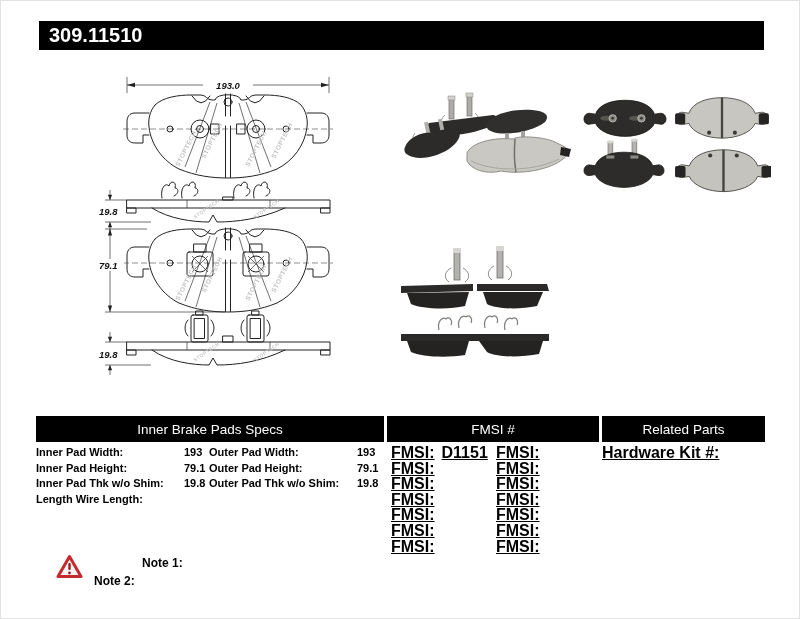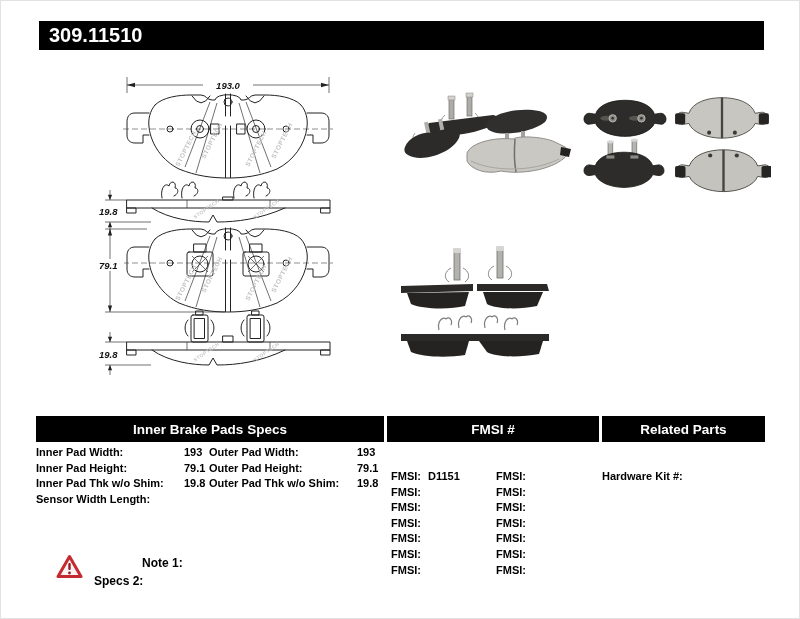--- a/index.html
+++ b/index.html
@@ -4,33 +4,33 @@
 <style>
   html,body{margin:0;padding:0;background:#fff;}
   .page{position:relative;width:800px;height:619px;background:#fff;overflow:hidden;
         font-family:"Liberation Sans",sans-serif;border:1px solid #e2e2e2;box-sizing:border-box;}
   
   .topbar{position:absolute;left:38px;top:20px;width:725px;height:29px;background:#000;color:#fff;
           display:flex;align-items:center;justify-content:space-between;
           padding:0 16px 0 10px;box-sizing:border-box;font-weight:bold;font-size:20px;}
   
   .thead{position:absolute;height:26px;background:#000;color:#fff;display:flex;align-items:center;
-         justify-content:center;font-weight:bold;font-size:13.5px;box-sizing:border-box;}
+         justify-content:center;font-weight:normal;font-size:13.5px;box-sizing:border-box;}
   #thead-specs{left:35px;top:415px;width:348px;}
   #thead-specs span{display:block;width:50%;text-align:center;}
   #thead-fmsi{left:386px;top:415px;width:212px;}
   #thead-related{left:601px;top:415px;width:163px;}
   
   .speccol{position:absolute;top:444px;font-size:11px;font-weight:bold;color:#000;}
   #inner-specs{left:35px;}
   #outer-specs{left:208px;}
   .specrow{display:flex;height:15.5px;line-height:15.5px;}
   .speclabel{width:128px;text-align:left;white-space:nowrap;}
   .specval{margin-left:20px;white-space:nowrap;}
-  .fmsicol{position:absolute;top:468px;font-size:11px;font-weight:bold;color:#000;}
+  .fmsicol{position:absolute;top:444px;font-size:16px;font-weight:bold;color:#000;text-decoration:underline;}
   #fmsi-col1{left:390px;}
   #fmsi-col2{left:495px;}
   .fmsirow{display:flex;height:15.6px;line-height:15.6px;}
   .fmsival{margin-left:7px;white-space:nowrap;}
   #related-col{left:601px;}
   
   .warnicon{position:absolute;left:55px;top:553px;}
   .noterow{position:absolute;left:93px;font-size:12px;font-weight:bold;color:#000;line-height:14px;}
   #note1{top:555px;padding-left:48px;}
   #note2{top:573px;}
@@ -286,21 +286,21 @@
     </div>
     <div class="specrow">
       <span class="speclabel">Inner Pad Height:</span>
       <span class="specval">79.1</span>
     </div>
     <div class="specrow">
       <span class="speclabel">Inner Pad Thk w/o Shim:</span>
       <span class="specval">19.8</span>
     </div>
     <div class="specrow">
-      <span class="speclabel">Sensor Width Length:</span>
+      <span class="speclabel">Length Wire Length:</span>
       <span class="specval"></span>
     </div>
   </div>
 
   <div class="speccol" id="outer-specs">
     <div class="specrow">
       <span class="speclabel">Outer Pad Width:</span>
       <span class="specval">193</span>
     </div>
     <div class="specrow">
@@ -381,15 +381,15 @@
       <span class="fmsival"></span>
     </div>
   </div>
 
   <svg class="warnicon" width="27" height="25" viewBox="0 0 27 25">
     <path d="M13.5,2.5 L25,22.5 L2,22.5 Z" fill="#fdf3f2" stroke="#c32b30" stroke-width="3" stroke-linejoin="round"></path>
     <rect x="12.3" y="9" width="2.4" height="7" rx="1" fill="#8f1d22"></rect>
     <circle cx="13.5" cy="19" r="1.4" fill="#8f1d22"></circle>
   </svg>
   <div class="noterow" id="note1">Note 1:</div>
-  <div class="noterow" id="note2">Specs 2:</div>
+  <div class="noterow" id="note2">Note 2:</div>
 
 </div>
 
 </body></html>

